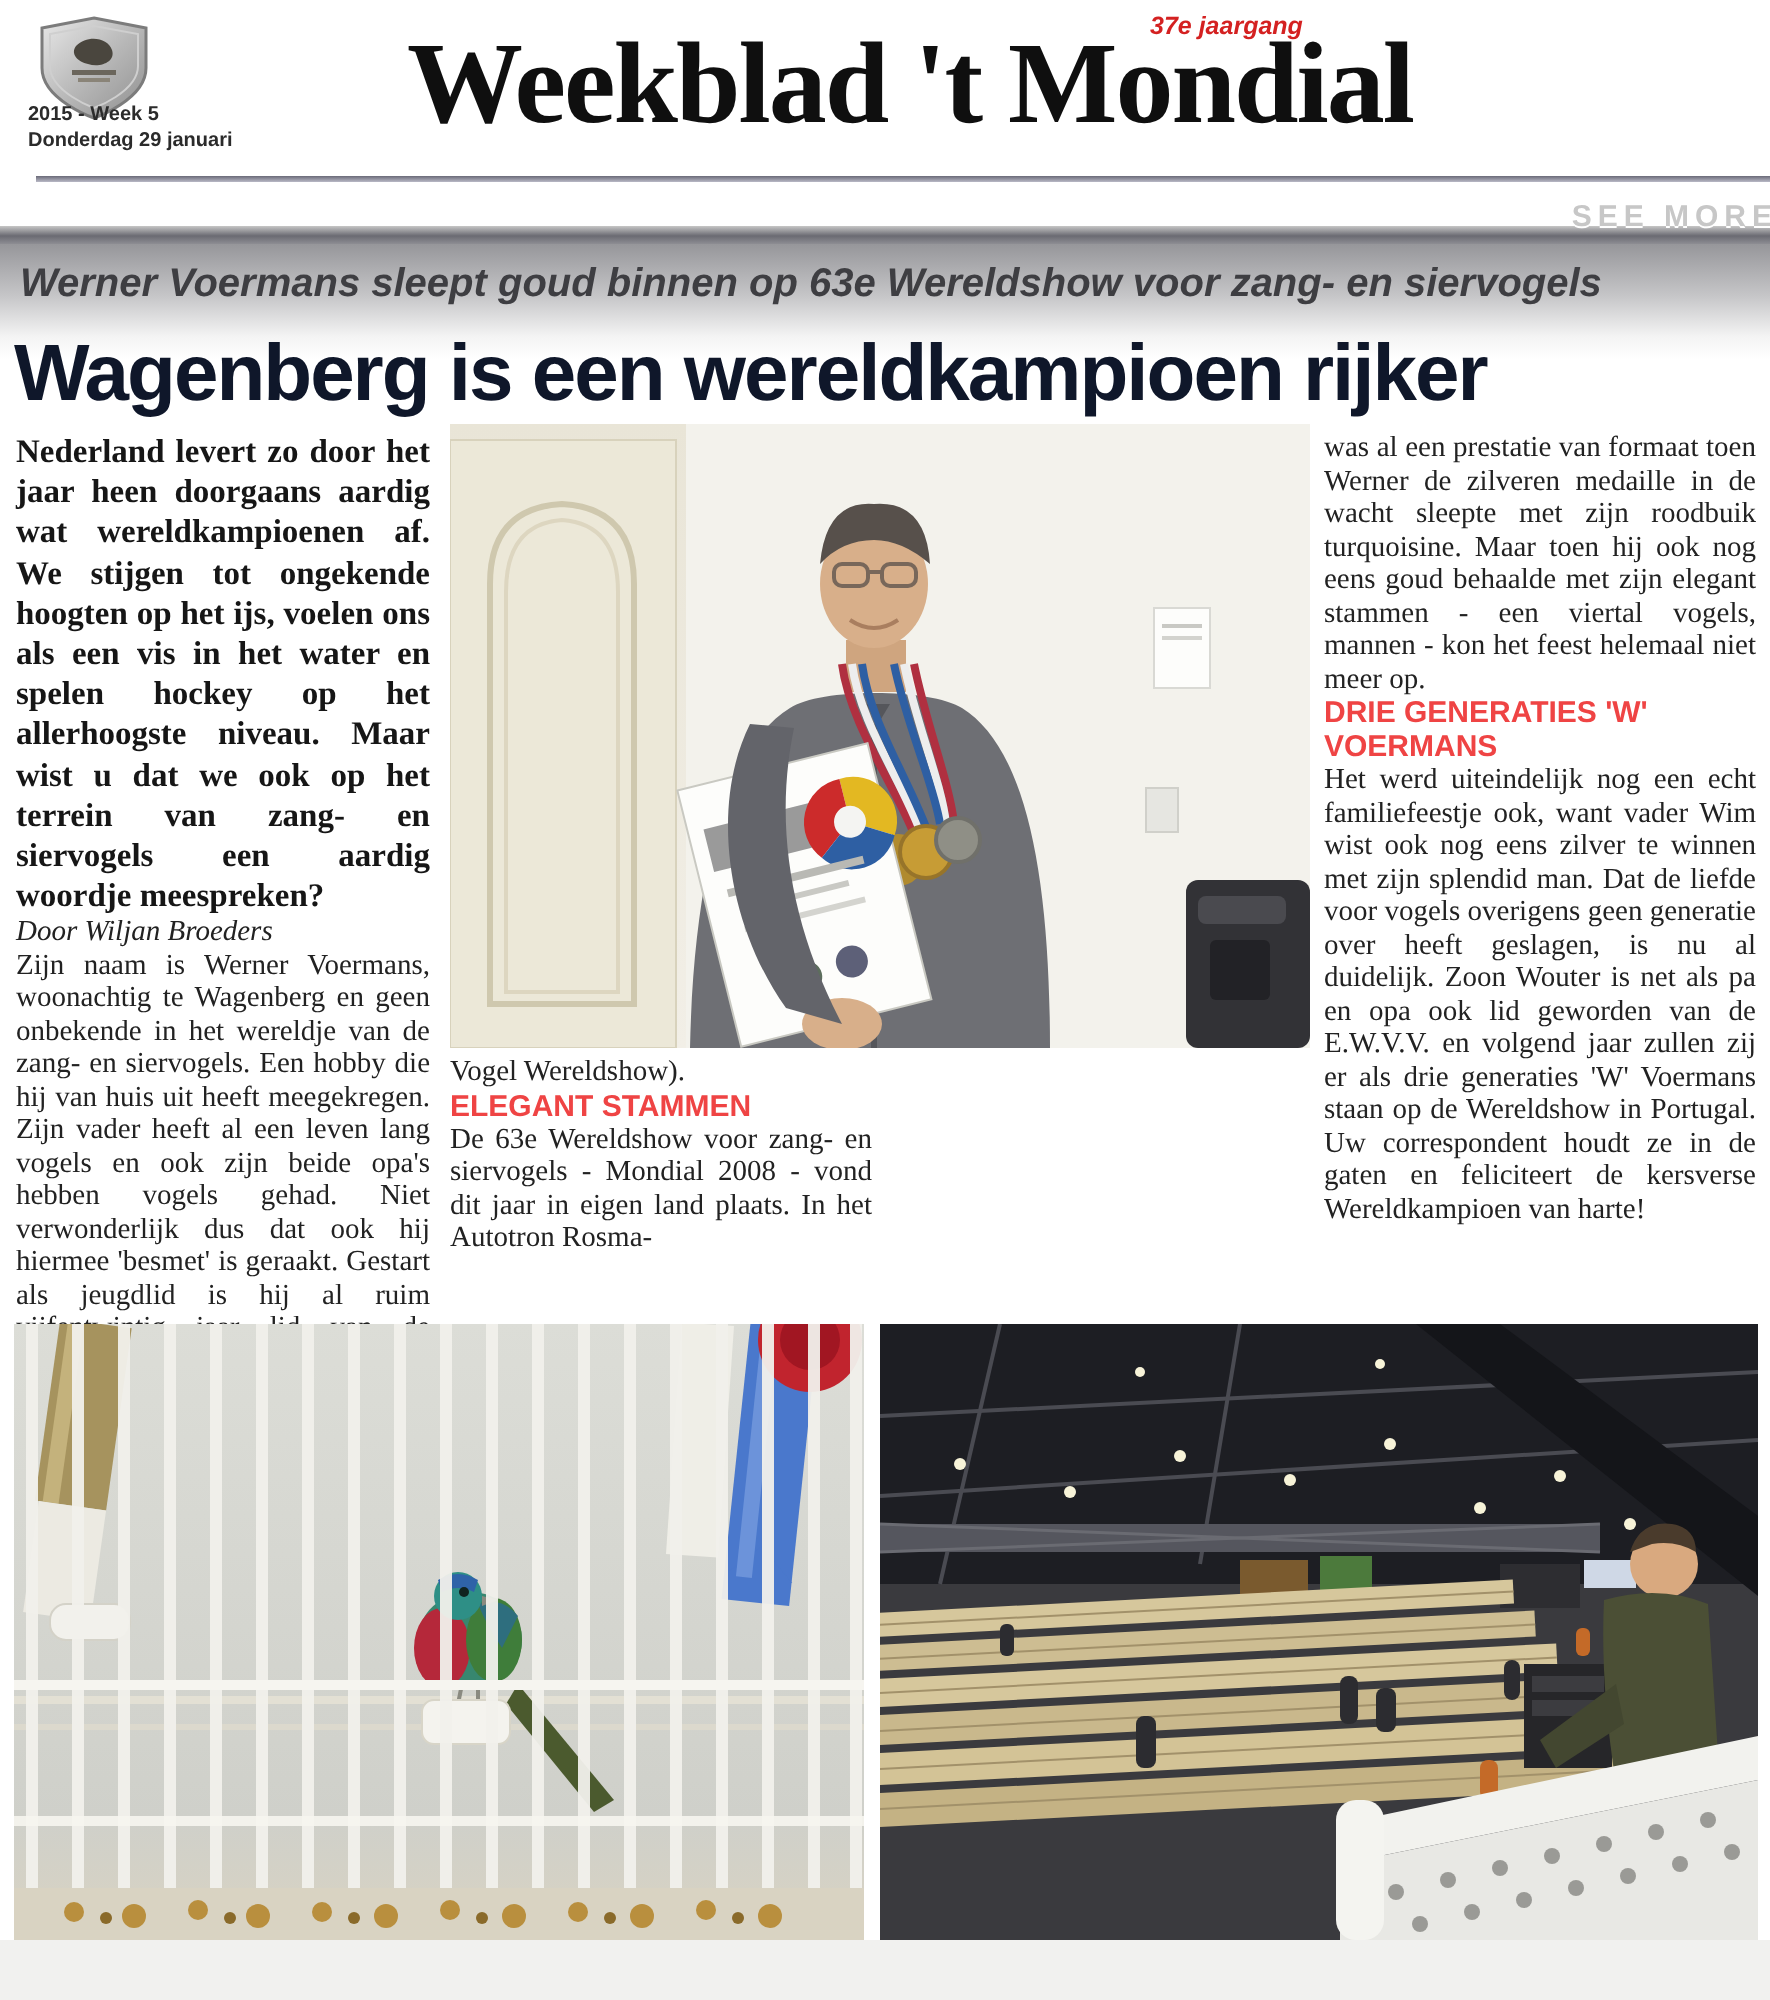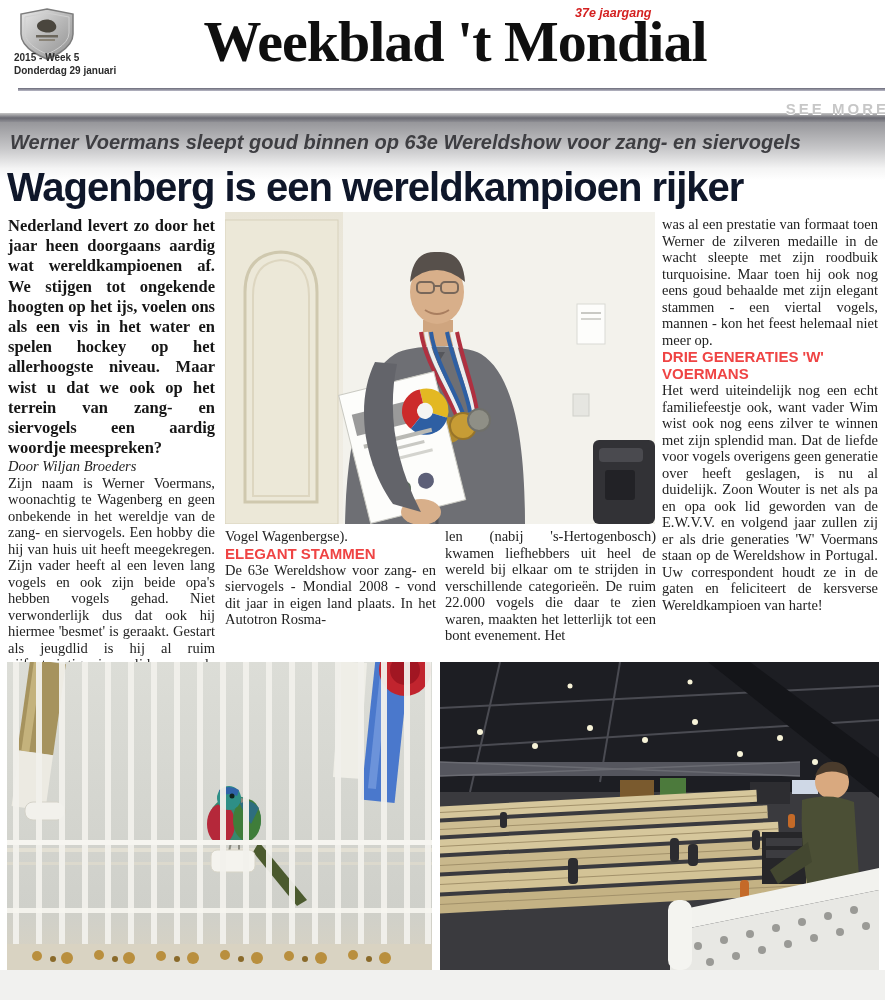--- a/index.html
+++ b/index.html
@@ -140,28 +140,25 @@
       <rect x="148" y="234" width="52" height="3" fill="#c9c9c4"></rect>
       <rect x="144" y="244" width="62" height="3" fill="#d4d4cf"></rect>
       <circle cx="168" cy="276" r="8" fill="#5d6e5d"></circle>
       <circle cx="192" cy="274" r="8" fill="#5d6078"></circle>
     </g>
     <ellipse cx="196" cy="300" rx="20" ry="13" fill="#d8af8a"></ellipse>
     <path d="M150 150 C130 190 138 250 168 292 L196 300 C170 250 162 200 172 152 Z" fill="#63646a"></path>
   </svg>
 
   <div class="col" style="left:225px;top:528px;width:211px;">
-    <p class="cont">Vogel Wagenbergse).</p>
+    <p class="cont">Vogel Wereldshow).</p>
     <p class="subhead">ELEGANT STAMMEN</p>
     <p>De 63e Wereldshow voor zang- en siervogels - Mondial 2008 - vond dit jaar in eigen land plaats. In het Autotron Rosma-</p>
   </div>
 
-  <div class="col" style="left:445px;top:528px;width:211px;">
-    <p>len (nabij 's-Hertogenbosch) kwamen liefhebbers uit heel de wereld bij elkaar om te strijden in verschillende categorieën. De ruim 22.000 vogels die daar te zien waren, maakten het letterlijk tot een bont evenement. Het</p>
-  </div>
 
   <div class="col" style="left:662px;top:216px;width:216px;">
     <p>was al een prestatie van formaat toen Werner de zilveren medaille in de wacht sleepte met zijn roodbuik turquoisine. Maar toen hij ook nog eens goud behaalde met zijn elegant stammen - een viertal vogels, mannen - kon het feest helemaal niet meer op.</p>
     <p class="subhead">DRIE GENERATIES 'W' VOERMANS</p>
     <p>Het werd uiteindelijk nog een echt familiefeestje ook, want vader Wim wist ook nog eens zilver te winnen met zijn splendid man. Dat de liefde voor vogels overigens geen generatie over heeft geslagen, is nu al duidelijk. Zoon Wouter is net als pa en opa ook lid geworden van de E.W.V.V. en volgend jaar zullen zij er als drie generaties 'W' Voermans staan op de Wereldshow in Portugal. Uw correspondent houdt ze in de gaten en feliciteert de kersverse Wereldkampioen van harte!</p>
   </div>
 
   <svg class="photo" style="left:7px;top:662px;" width="425" height="308" viewBox="0 0 425 308">
     <defs>
       <linearGradient id="cagebg" x1="0" y1="0" x2="0" y2="1">

